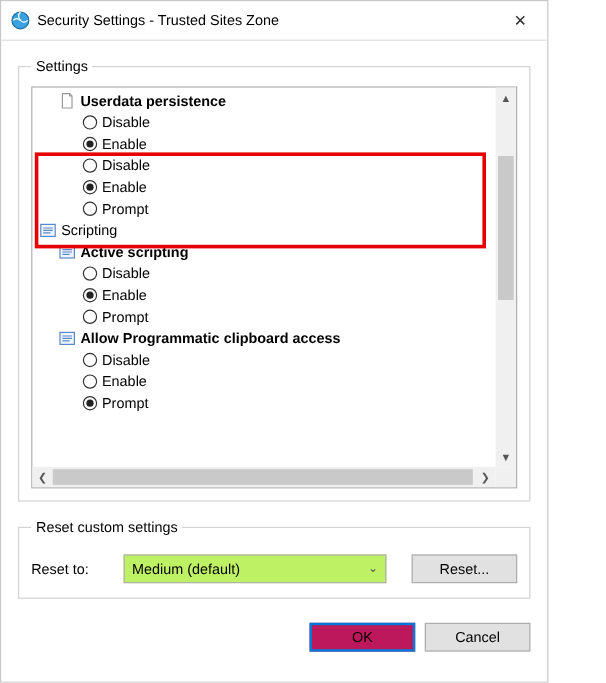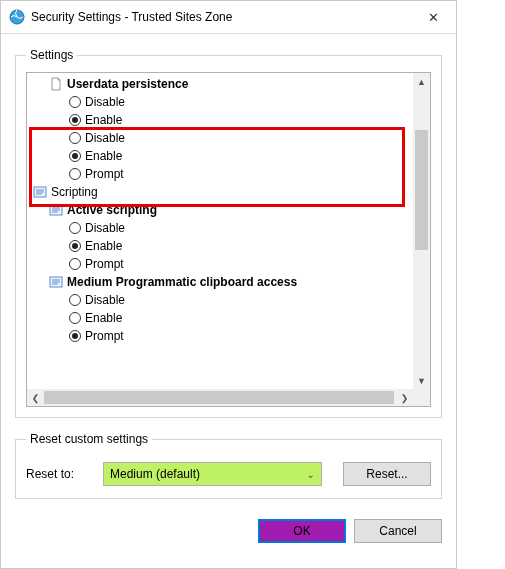--- a/index.html
+++ b/index.html
@@ -242,21 +242,21 @@
   .dialog-buttons {
     display: flex;
     justify-content: flex-end;
     gap: 8px;
     margin-top: 6px;
   }
   .btn.primary {
     border: 2px solid #0078d7;
     height: 24px;
     min-width: 88px;
-    background: #a21caf;
+    background: #be185d;
   }
   
   .doc-icon {
     fill: #fff;
     stroke: #999;
     stroke-width: 1;
   }
   .script-group-icon rect { fill:#eef5ff; stroke:#5a89c7; stroke-width:1; }
 </style>
 </head>
@@ -350,21 +350,21 @@
               <span>Prompt</span>
             </div>
 
             <div class="node indent-1">
               <span class="icon script-group-icon">
                 <svg viewBox="0 0 14 14" width="14" height="14">
                     <rect x="1" y="2" width="12" height="10"></rect>
                     <path d="M3 5h8M3 7h8M3 9h6" stroke="#5a89c7" stroke-width="1"></path>
                   </svg>
               </span>
-              <span>Medium Programmatic clipboard access</span>
+              <span>Allow Programmatic clipboard access</span>
             </div>
             <div class="node indent-2">
               <span class="radio"></span>
               <span>Disable</span>
             </div>
             <div class="node indent-2">
               <span class="radio"></span>
               <span>Enable</span>
             </div>
             <div class="node indent-2">

